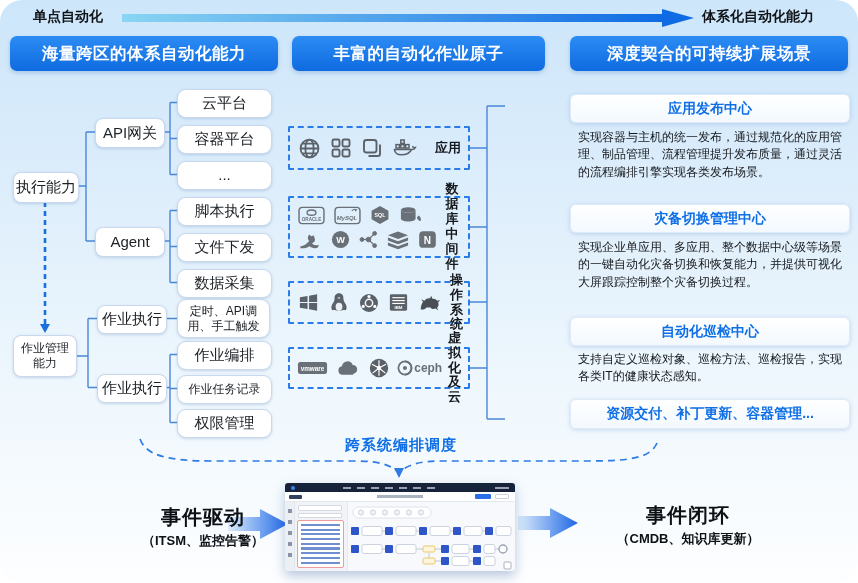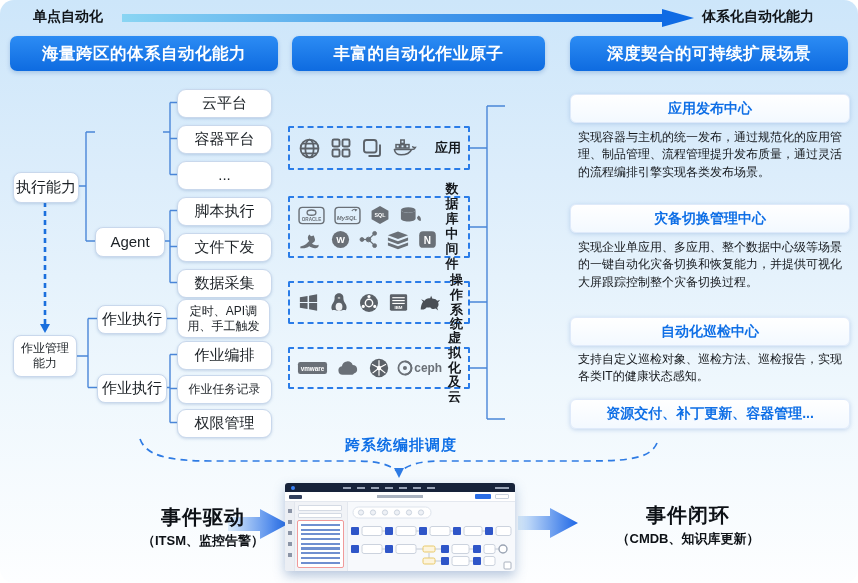--- a/index.html
+++ b/index.html
@@ -1,16 +1,16 @@
 <!DOCTYPE html>
 <html style="--accent-blue: #0f6fe6; --header-top: #2c8cf4; --header-bottom: #0e6be0; --dash-blue: #2a7ce8; --connector: #4a86d8;"><head>
 <meta charset="utf-8">
 <style>
   html,body{margin:0;padding:0;background:#fff;font-family:"Liberation Sans","DejaVu Sans",sans-serif;}
-  #stage{position:relative;width:858px;height:583px;overflow:hidden;border-radius:14px;
+  #stage{position:relative;width:858px;height:583px;overflow:hidden;border-radius:22px;
          background:linear-gradient(180deg,#cde6fa 0%,#dcedfb 30%,#eef7fd 65%,#fdfeff 100%);}
   #overlay{position:absolute;left:0;top:0;z-index:1;pointer-events:none;}
   .abs{position:absolute;z-index:2;}
   .toplbl{font-size:14px;font-weight:bold;color:#101418;}
   .hdr{height:35px;border-radius:7px;background:linear-gradient(180deg,var(--header-top,#2c8cf4),var(--header-bottom,#0e6be0));
        color:#fff;font-size:16.5px;font-weight:bold;display:flex;align-items:center;justify-content:center;
        box-shadow:0 2px 4px rgba(30,90,170,.25);letter-spacing:.5px;}
   .node{background:#fff;border:1px solid #c9d8ec;border-radius:8px;box-shadow:0 1px 3px rgba(90,130,180,.28);
         display:flex;align-items:center;justify-content:center;font-size:15px;color:#1c2126;text-align:center;line-height:1.25;}
   .leaf{border-radius:9px;}
@@ -107,20 +107,21 @@
 
   <div class="abs toplbl" style="left:33px;top:8px">单点自动化</div>
   <div class="abs toplbl" style="left:702px;top:8px">体系化自动化能力</div>
 
   <div class="abs hdr" style="left:10px;top:36px;width:268px">海量跨区的体系自动化能力</div>
   <div class="abs hdr" style="left:292px;top:36px;width:253px">丰富的自动化作业原子</div>
   <div class="abs hdr" style="left:570px;top:36px;width:278px">深度契合的可持续扩展场景</div>
 
   <div class="abs node" style="left:13px;top:172px;width:64px;height:29px">执行能力</div>
   <div class="abs node small" style="left:13px;top:335px;width:64px;height:42px;padding:0 2px;box-sizing:border-box">作业管理能力</div>
+  <div class="abs node" style="left:95px;top:118px;width:68px;height:28px">API网关</div>
   <div class="abs node" style="left:95px;top:227px;width:68px;height:28px">Agent</div>
   <div class="abs node" style="left:97px;top:305px;width:68px;height:27px">作业执行</div>
   <div class="abs node" style="left:97px;top:374px;width:68px;height:27px">作业执行</div>
   <div class="abs node leaf" style="left:177px;top:89px;width:93px;height:27px">云平台</div>
   <div class="abs node leaf" style="left:177px;top:125px;width:93px;height:27px">容器平台</div>
   <div class="abs node leaf" style="left:177px;top:161px;width:93px;height:27px">...</div>
   <div class="abs node leaf" style="left:177px;top:197px;width:93px;height:27px">脚本执行</div>
   <div class="abs node leaf" style="left:177px;top:233px;width:93px;height:27px">文件下发</div>
   <div class="abs node leaf" style="left:177px;top:269px;width:93px;height:27px">数据采集</div>
   <div class="abs node leaf small" style="left:177px;top:299px;width:93px;height:39px;padding:0 4px;box-sizing:border-box">定时、API调用、手工触发</div>

